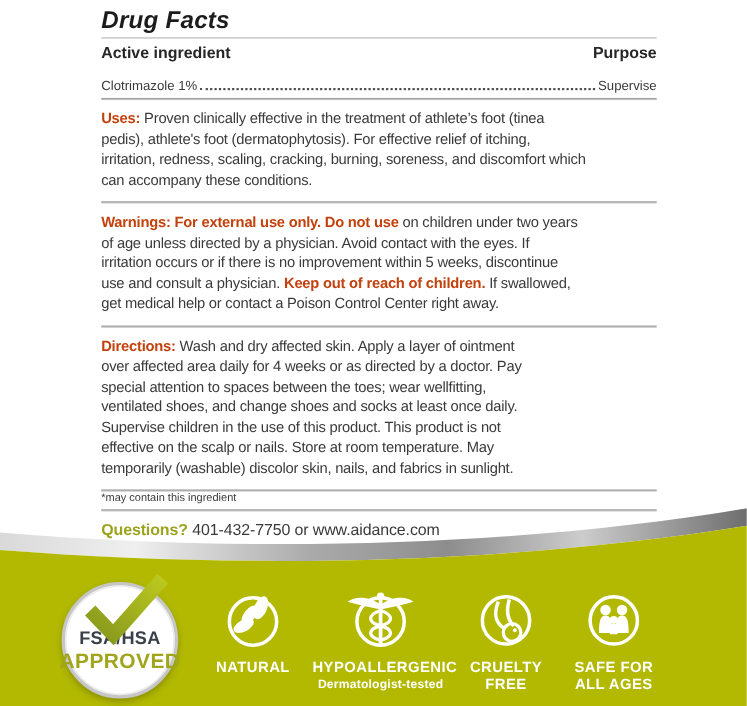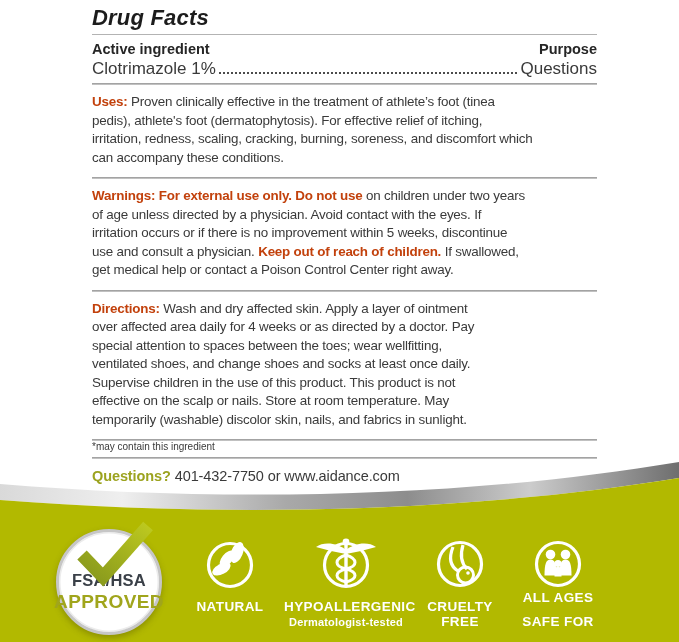--- a/index.html
+++ b/index.html
@@ -16,21 +16,21 @@
   .label-root{position:absolute;inset:0;}
   .content{position:absolute;left:92px;top:4px;width:505px;}
   .title{
     font-style:italic;font-weight:bold;font-size:22px;color:#1c1c1c;
     margin:0;padding-top:1px;letter-spacing:.2px;
   }
   .rule-thin{height:1px;background:#b3b3b3;margin:3px 0 4px;}
   .rule{height:2px;background:linear-gradient(#949494,#cfcfcf);margin:4px 0 3px;}
   .ai-row{display:flex;justify-content:space-between;font-weight:bold;
     font-size:14.5px;color:#262626;padding-top:2px;}
-  .dot-row{display:flex;align-items:baseline;font-size:17px;margin:2px 0 4px;justify-content:flex-end;}
+  .dot-row{display:flex;align-items:baseline;font-size:12px;margin:14px 0 4px;justify-content:flex-end;}
   .dots{flex:1;border-bottom:2px dotted #4c4c4c;margin:0 3px 3px;}
   p.sec{
     margin:0;padding:5px 0 6px;font-size:13.4px;line-height:18.5px;
     letter-spacing:-0.2px;white-space:pre-wrap;
   }
   p.sec strong{color:#c2410c;}
   .footnote{margin:-3px 0 5px;font-size:10px;letter-spacing:0;}
   .questions{margin:0;padding:6px 0 0;font-size:14.5px;letter-spacing:-0.1px;}
   .questions .q{color:var(--olive-text);font-weight:bold;}
 
@@ -70,21 +70,21 @@
     <h1 class="title">Drug Facts</h1>
     <div class="rule-thin"></div>
 
     <div class="ai-row">
       <span>Active ingredient</span>
       <span>Purpose</span>
     </div>
     <div class="dot-row">
       <span>Clotrimazole 1%</span>
       <span class="dots"></span>
-      <span>Questions</span>
+      <span>Supervise</span>
     </div>
 
     <div class="rule"></div>
     <p class="sec"><strong>Uses: </strong><span>Proven clinically effective in the treatment of athlete’s foot (tinea
 pedis), athlete's foot (dermatophytosis). For effective relief of itching,
 irritation, redness, scaling, cracking, burning, soreness, and discomfort which
 can accompany these conditions.</span></p>
 
     <div class="rule"></div>
     <p class="sec"><strong>Warnings: For external use only. Do not use </strong><span>on children under two years
@@ -190,17 +190,17 @@
         <circle cx="26" cy="26" r="21.5" fill="none" stroke="#fff" stroke-width="3.2"></circle>
         <circle cx="18.5" cy="16.5" r="4.8" fill="#fff"></circle>
         <path d="M12.5,37.5 C12.5,26 14,21.5 18.5,21.5 C23,21.5 24.5,26 24.5,37.5 Z" fill="#fff"></path>
         <circle cx="33.5" cy="16.5" r="4.8" fill="#fff"></circle>
         <path d="M27.5,37.5 C27.5,26 29,21.5 33.5,21.5 C38,21.5 39.5,26 39.5,37.5 Z" fill="#fff"></path>
         <circle cx="26" cy="25.5" r="3.6" fill="#fff"></circle>
         <path d="M22.5,38.5 C22.5,31.5 23.5,28.5 26,28.5 C28.5,28.5 29.5,31.5 29.5,38.5 Z" fill="#fff"></path>
         <path d="M23,30.5 L19.5,27 M29,30.5 L32.5,27" stroke="#fff" stroke-width="2.4"></path>
       </svg>
     </div>
+    <div class="blabel">SAFE FOR</div>
     <div class="blabel" style="margin-top:0">ALL AGES</div>
-    <div class="blabel">SAFE FOR</div>
   </div>
 
 </div>
 
 </body></html>

